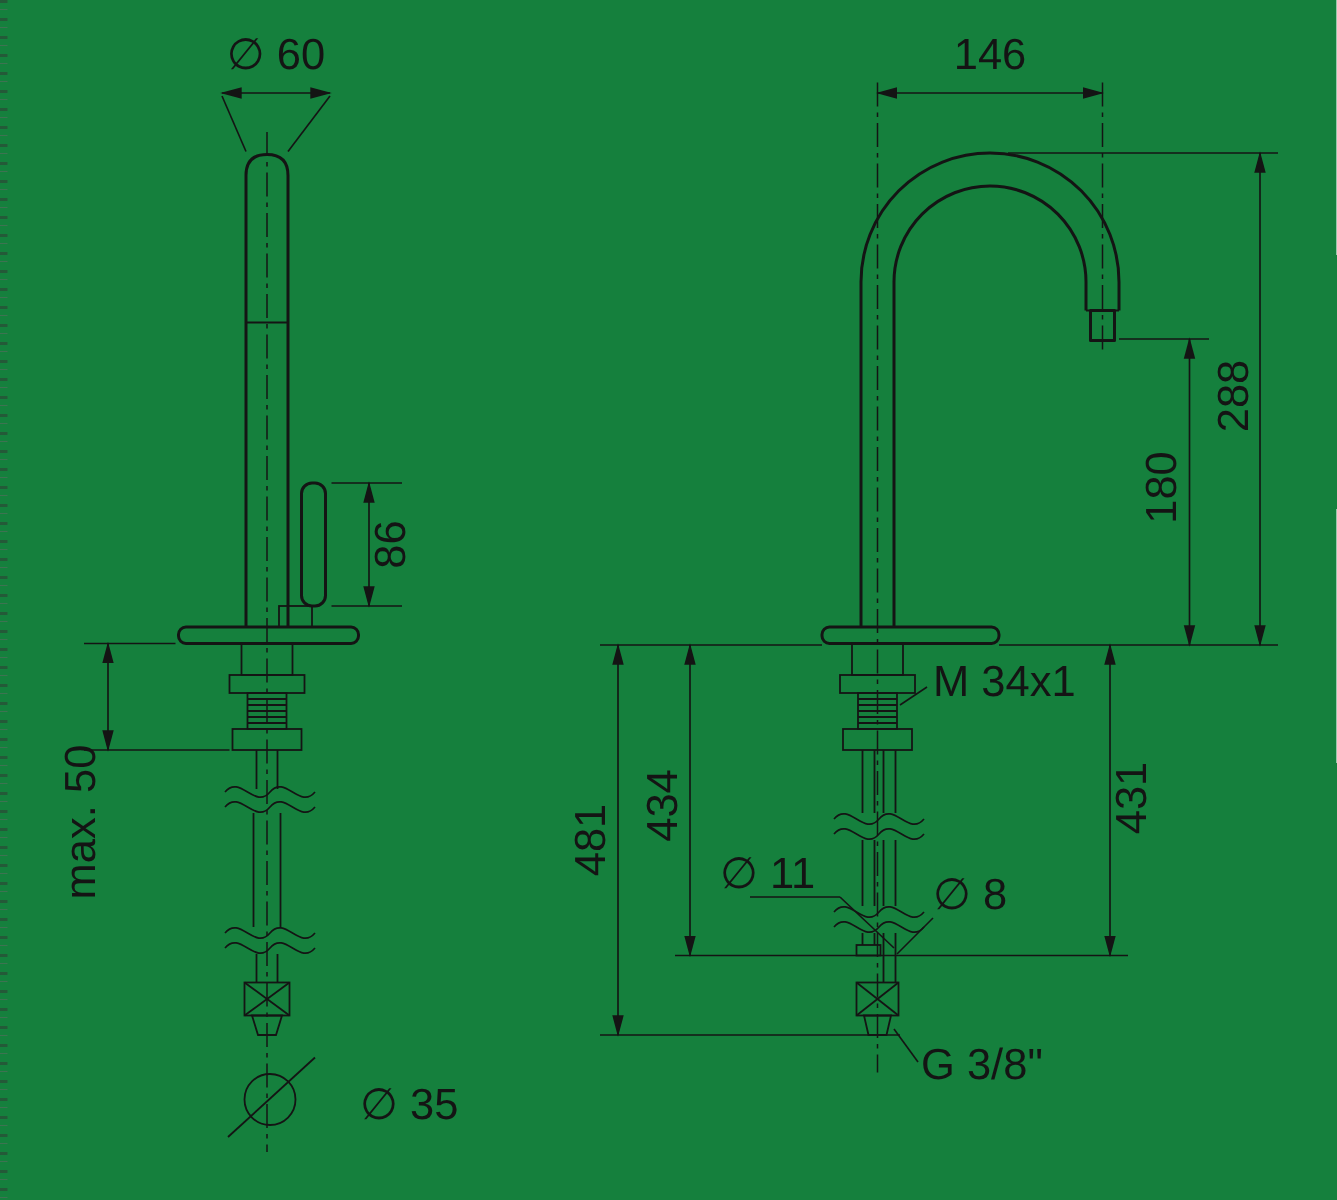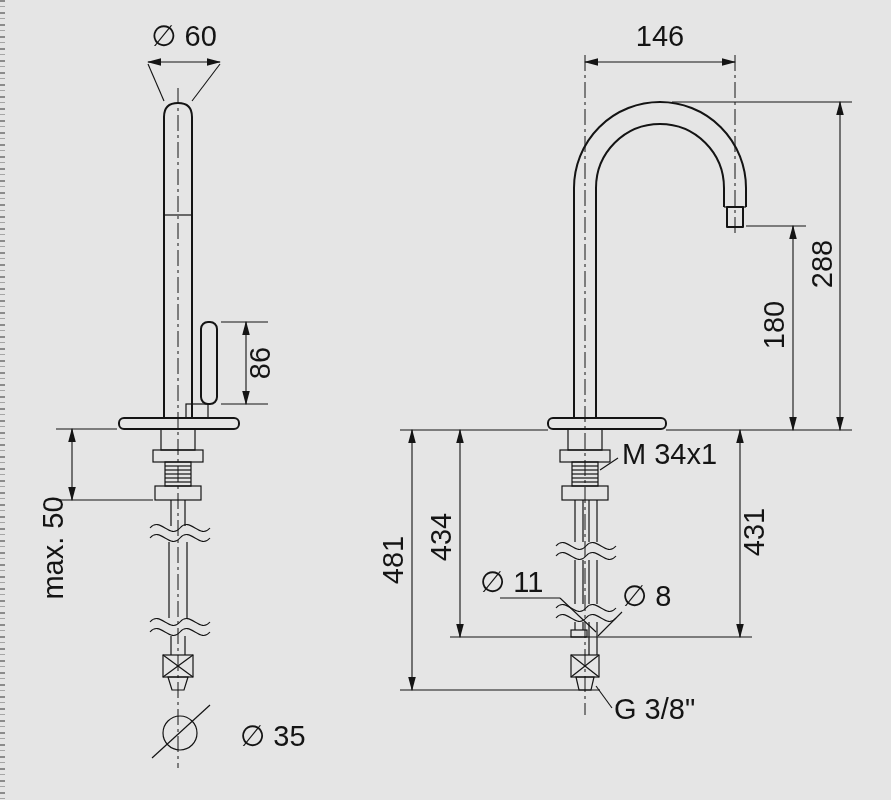--- a/index.html
+++ b/index.html
@@ -1,16 +1,16 @@
 <!DOCTYPE html>
 <html><head>
 <meta charset="utf-8">
 <style>
   html,body{margin:0;padding:0;background:#ffffff;}
-  .canvas{position:relative;width:891px;height:800px;background:#e5e5e5;overflow:hidden;
+  .canvas{position:relative;width:891px;height:800px;background:#15803d;overflow:hidden;
           font-family:"Liberation Sans","DejaVu Sans",sans-serif;}
   .scan-edge{position:absolute;left:0;top:0;width:5px;height:100%;opacity:.5;
     background:repeating-linear-gradient(to bottom,#333 0 2px,transparent 2px 6px,#666 6px 7px,transparent 7px 12px);}
   svg{position:absolute;left:0;top:0;}
   svg text{font-family:"Liberation Sans","DejaVu Sans",sans-serif;fill:#141414;}
   .dt{font-size:29px;}
   .ol{stroke:#141414;stroke-width:2;fill:none;stroke-linejoin:round;}
   .tl{stroke:#141414;stroke-width:1.2;fill:none;}
   .dl{stroke:#141414;stroke-width:1.1;fill:none;}
   .cl{stroke:#141414;stroke-width:1;fill:none;stroke-dasharray:16 4 3 4;}

